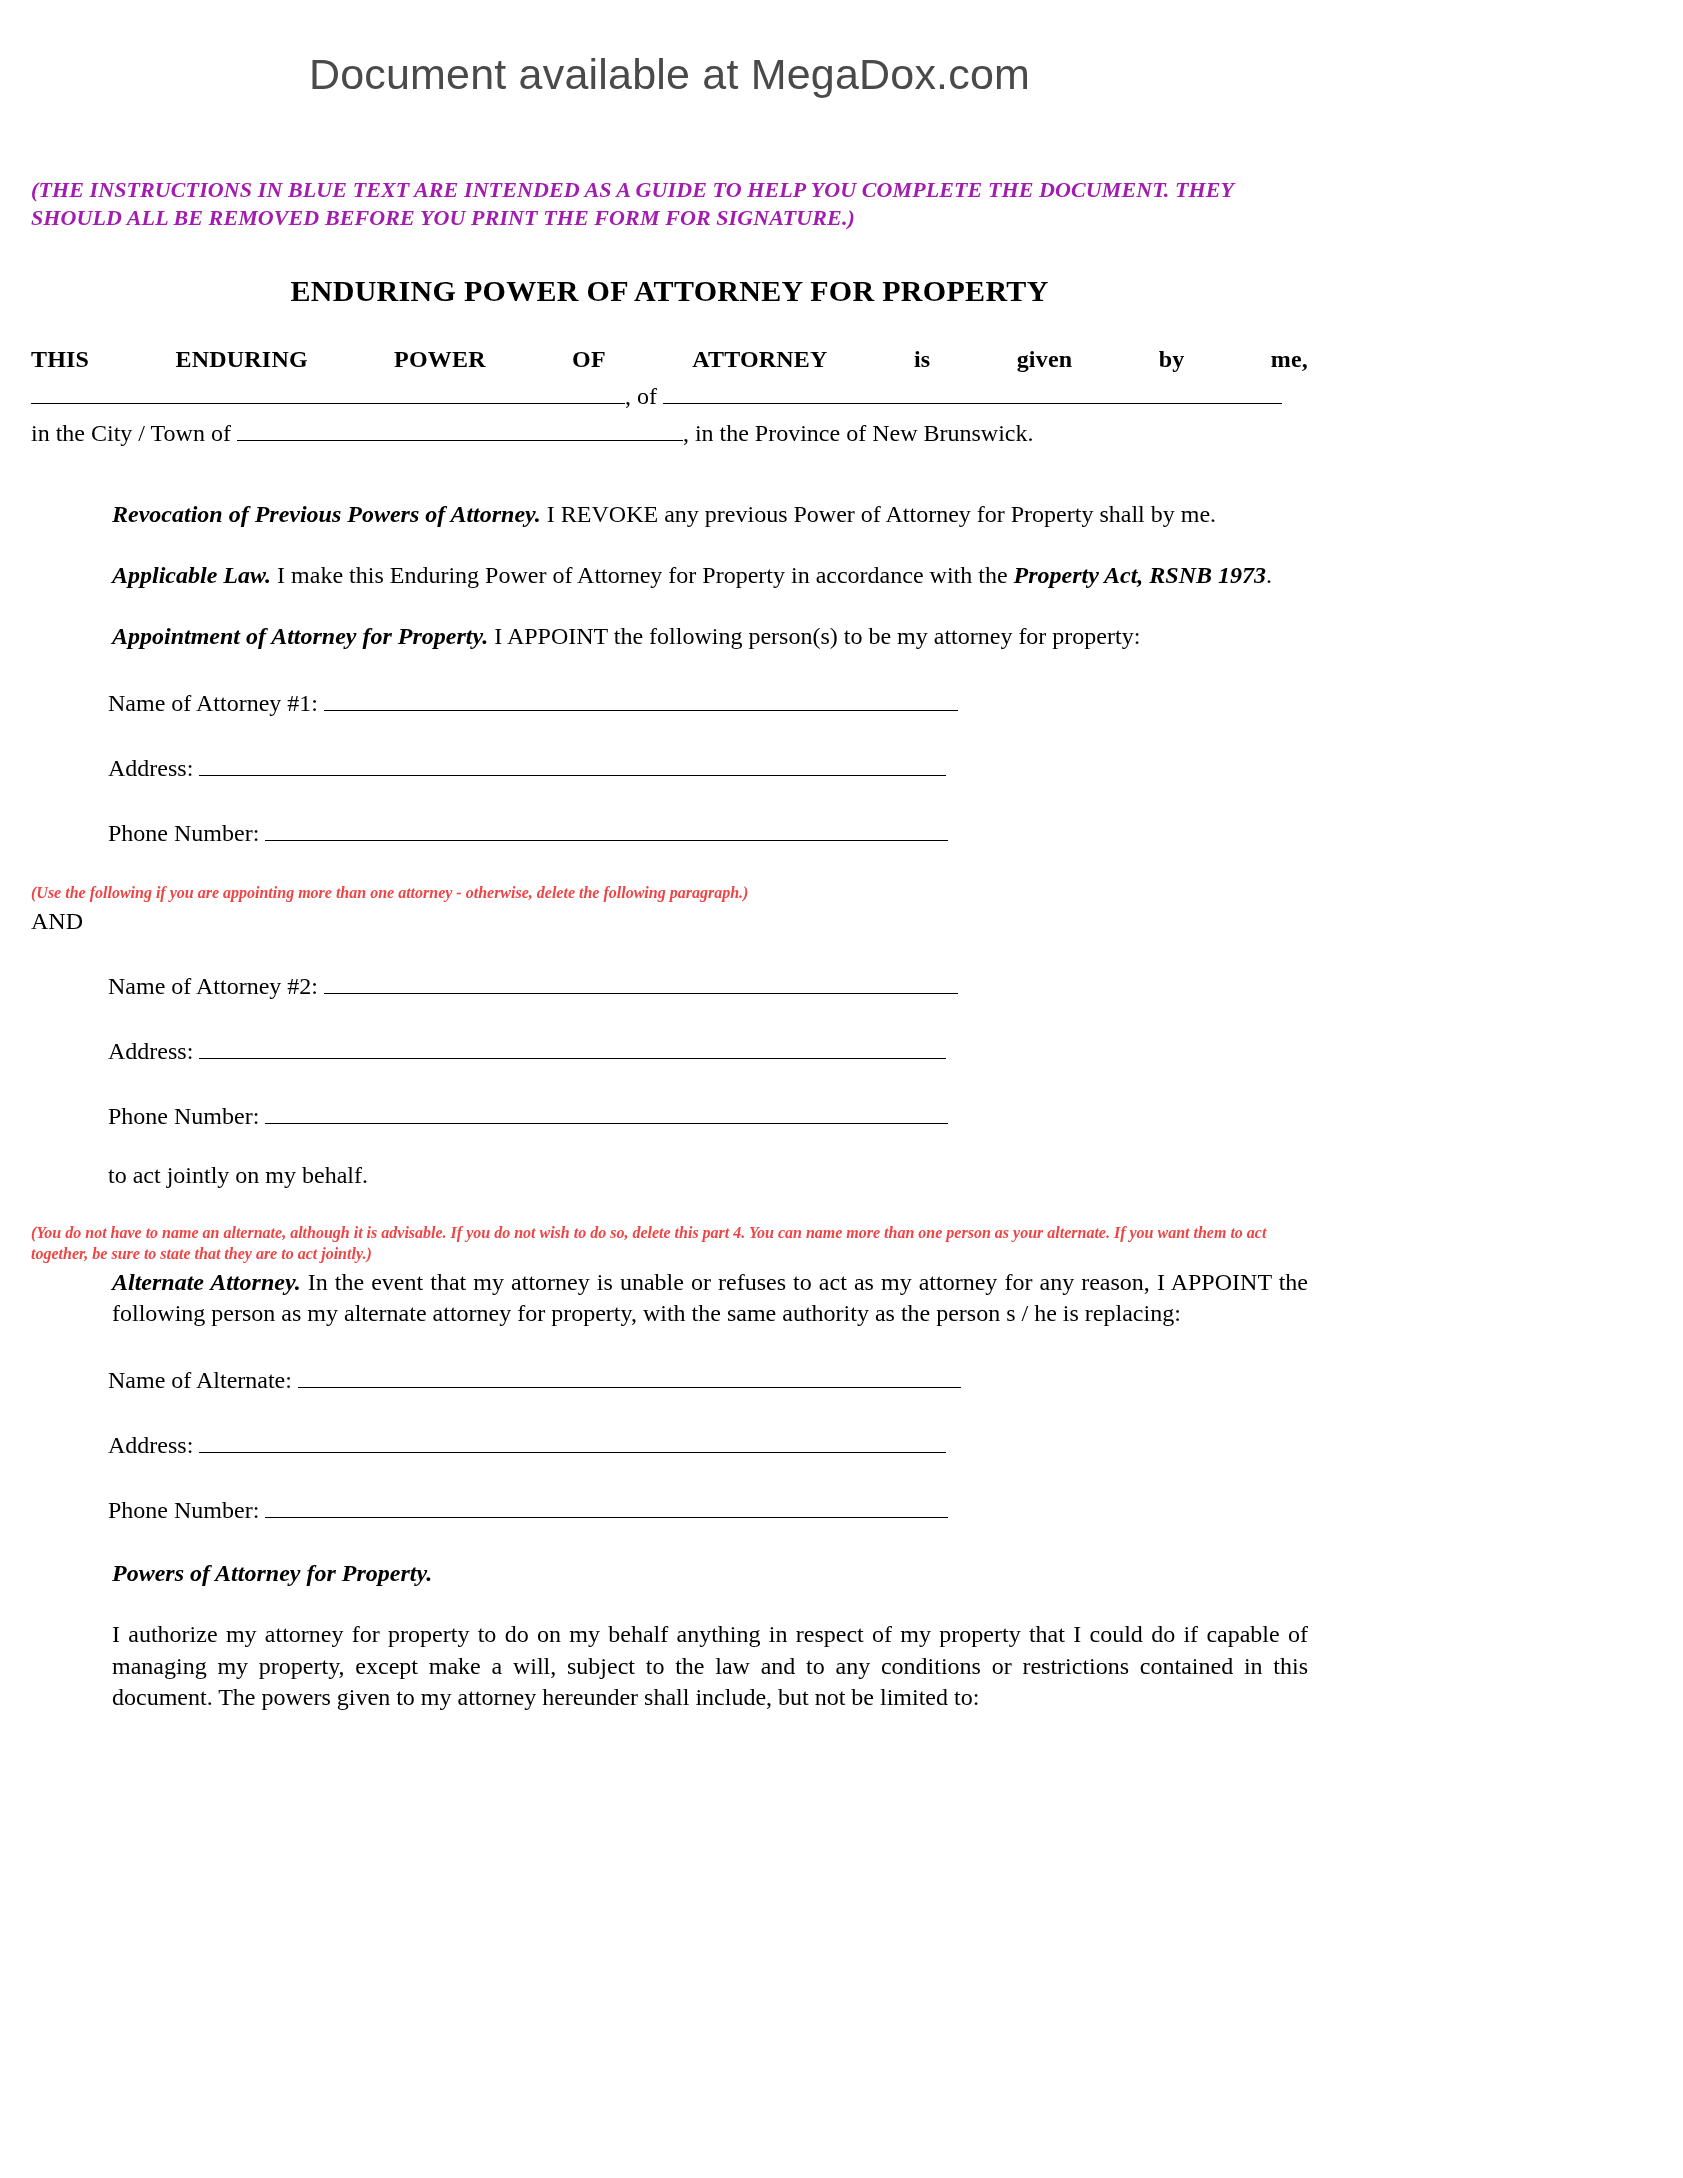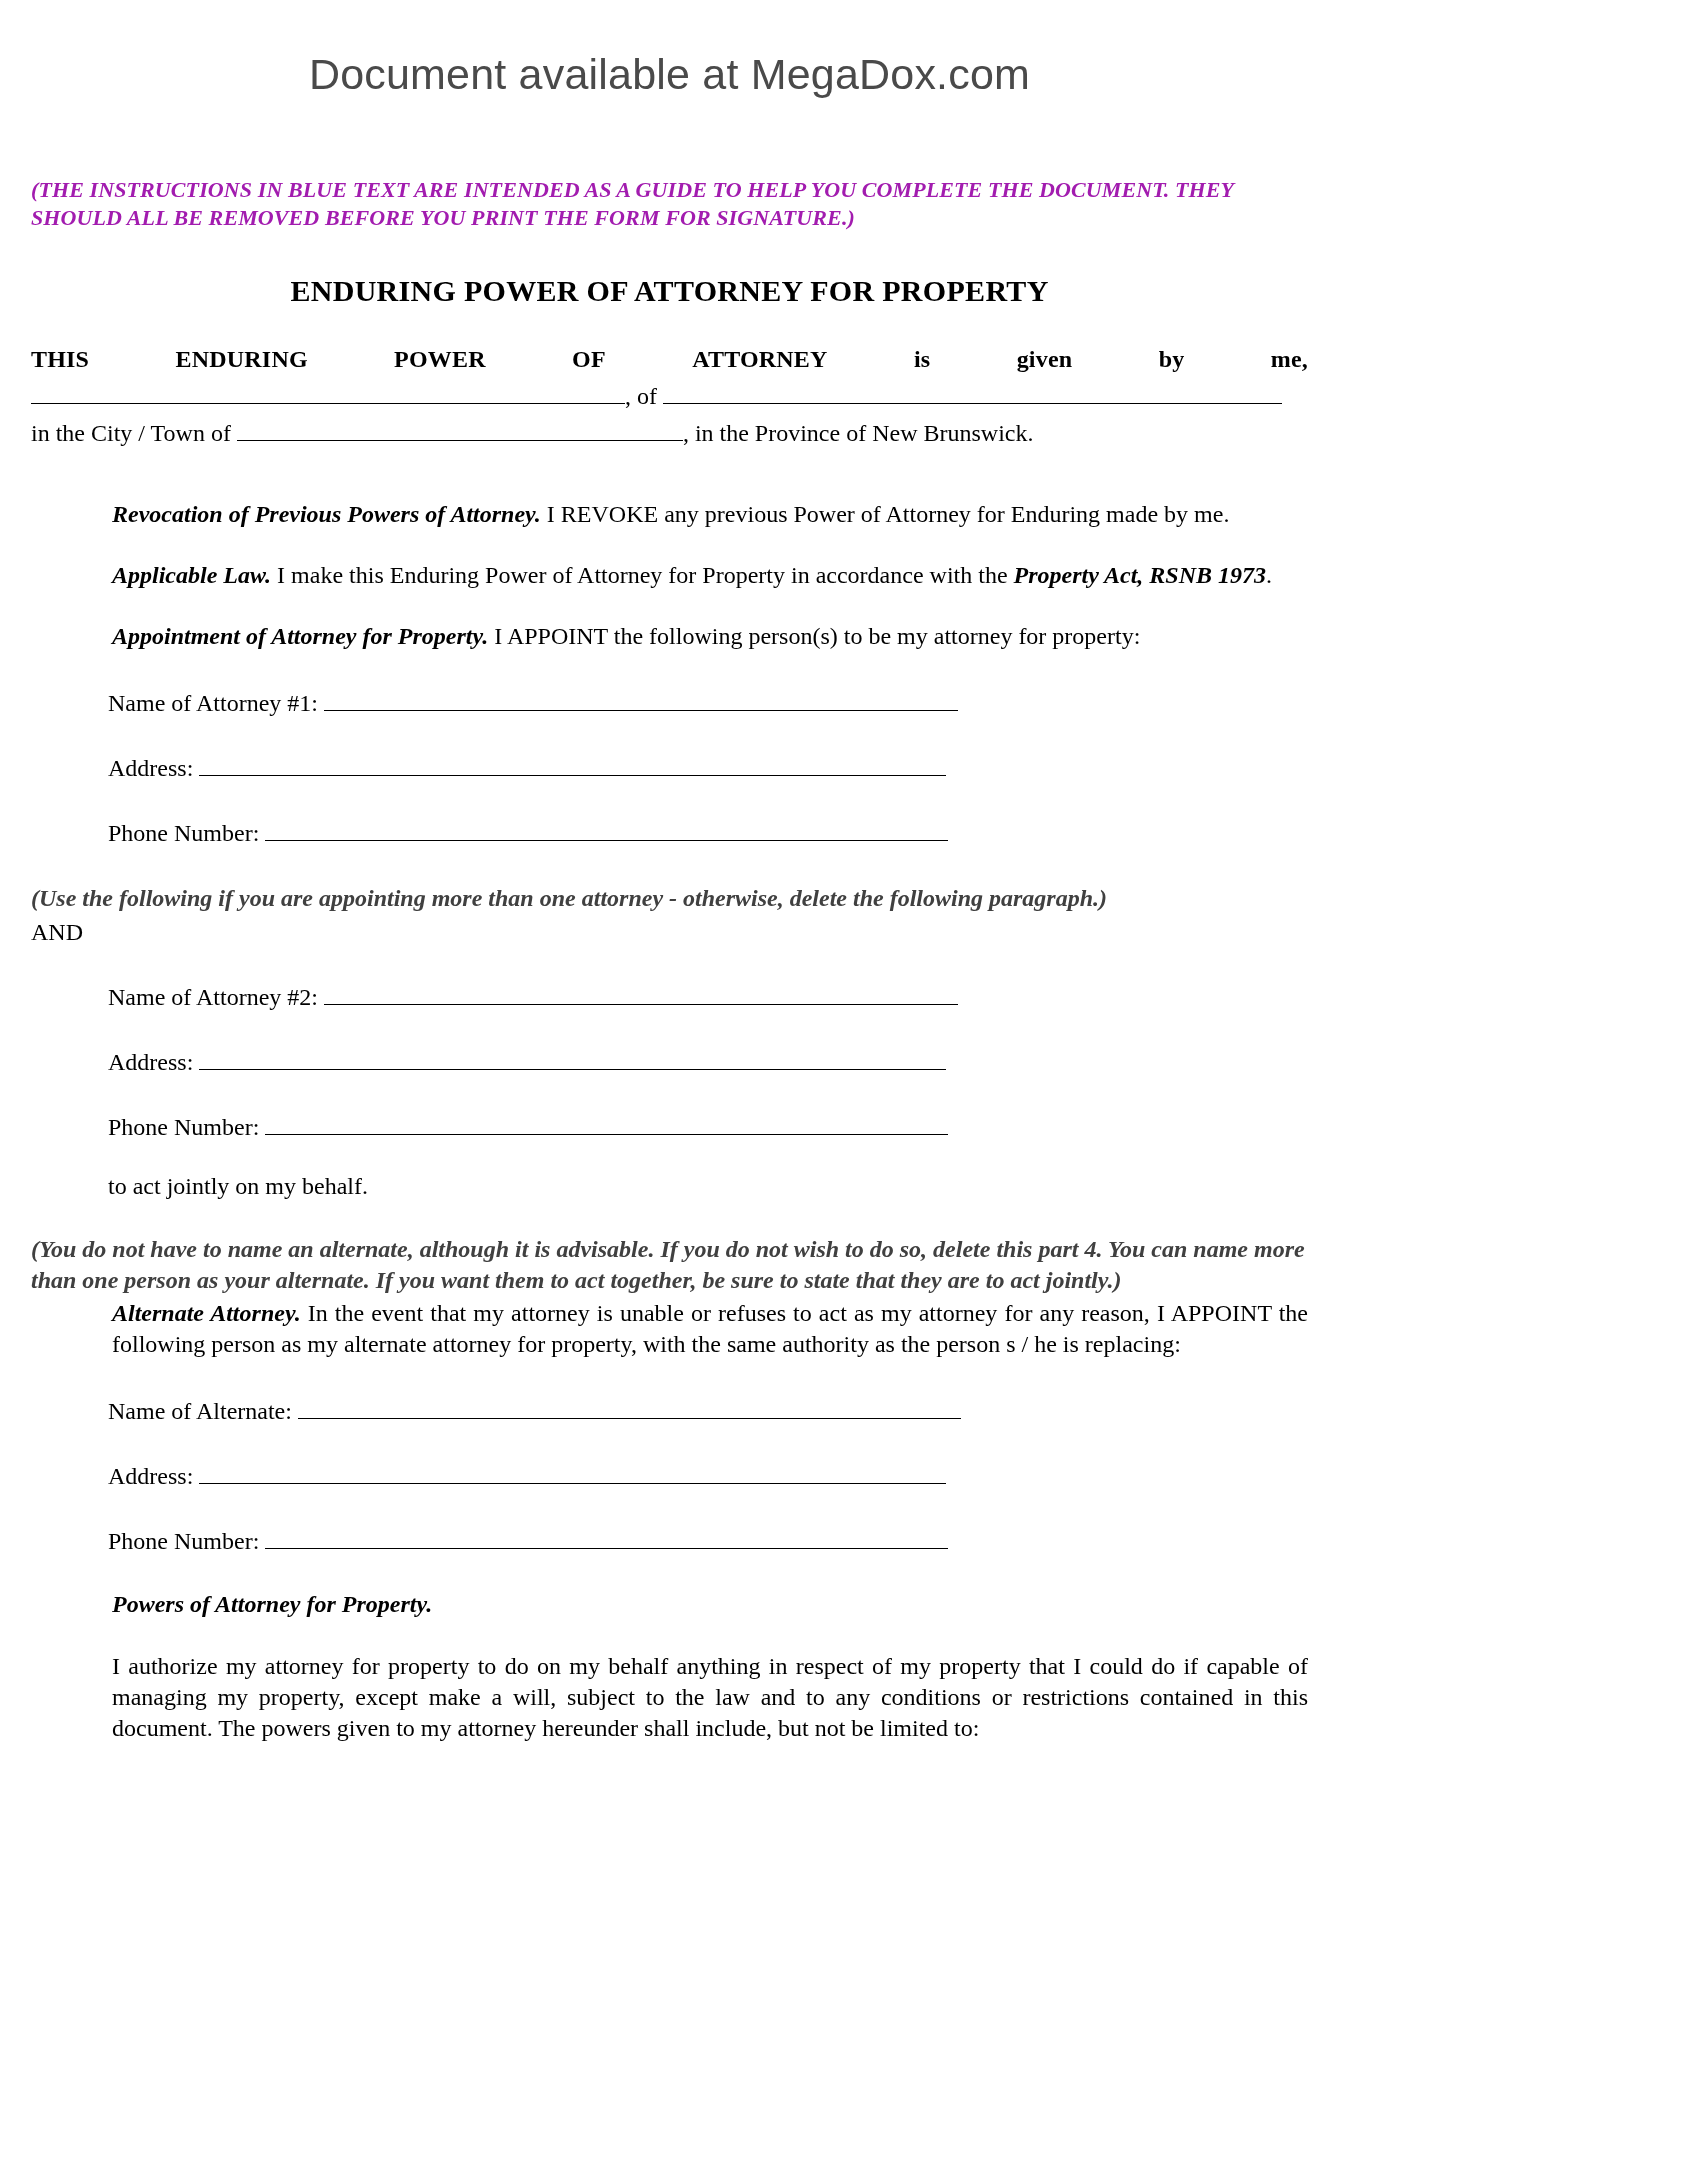--- a/index.html
+++ b/index.html
@@ -39,22 +39,22 @@
     font-style: italic;
     font-weight: bold;
     color: #a21caf;
     font-size: 22px;
     line-height: 1.28;
     letter-spacing: 0.1px;
   }
   .instruction-light {
     font-style: italic;
     font-weight: bold;
-    color: #404040;
-    font-size: 24px;
+    color: #ef4444;
+    font-size: 16px;
     line-height: 1.3;
   }
   h1.doc-title {
     text-align: center;
     font-size: 30px;
     font-weight: bold;
     margin: 42px 0 0 0;
     letter-spacing: 0.3px;
   }
   .para {
@@ -140,21 +140,21 @@
       <div class="fill-row" style="margin-top:4px;">
         <span class="u" style="width:594px;"></span><span>, of</span> <span class="u" style="width:619px;"></span>
       </div>
 
       <div class="fill-row">
         <span>in the City / Town of</span> <span class="u" style="width:446px;"></span><span>, in the Province of New Brunswick.</span>
       </div>
     </div>
 
     <div class="para hang" style="margin-top:48px;">
-      <span class="num">1.</span><span class="italic">Revocation of Previous Powers of Attorney.</span><span> I REVOKE any previous Power of Attorney for Enduring made by me.</span>
+      <span class="num">1.</span><span class="italic">Revocation of Previous Powers of Attorney.</span><span> I REVOKE any previous Power of Attorney for Property shall by me.</span>
     </div>
 
     <div class="para hang">
       <span class="num">2.</span><span class="italic">Applicable Law.</span><span> I make this Enduring Power of Attorney for Property in accordance with the </span><span class="italic">Property Act, RSNB 1973</span><span>.</span>
     </div>
 
     <div class="para hang">
       <span class="num">3.</span><span class="italic">Appointment of Attorney for Property.</span><span> I APPOINT the following person(s) to be my attorney for property:</span>
     </div>
 

